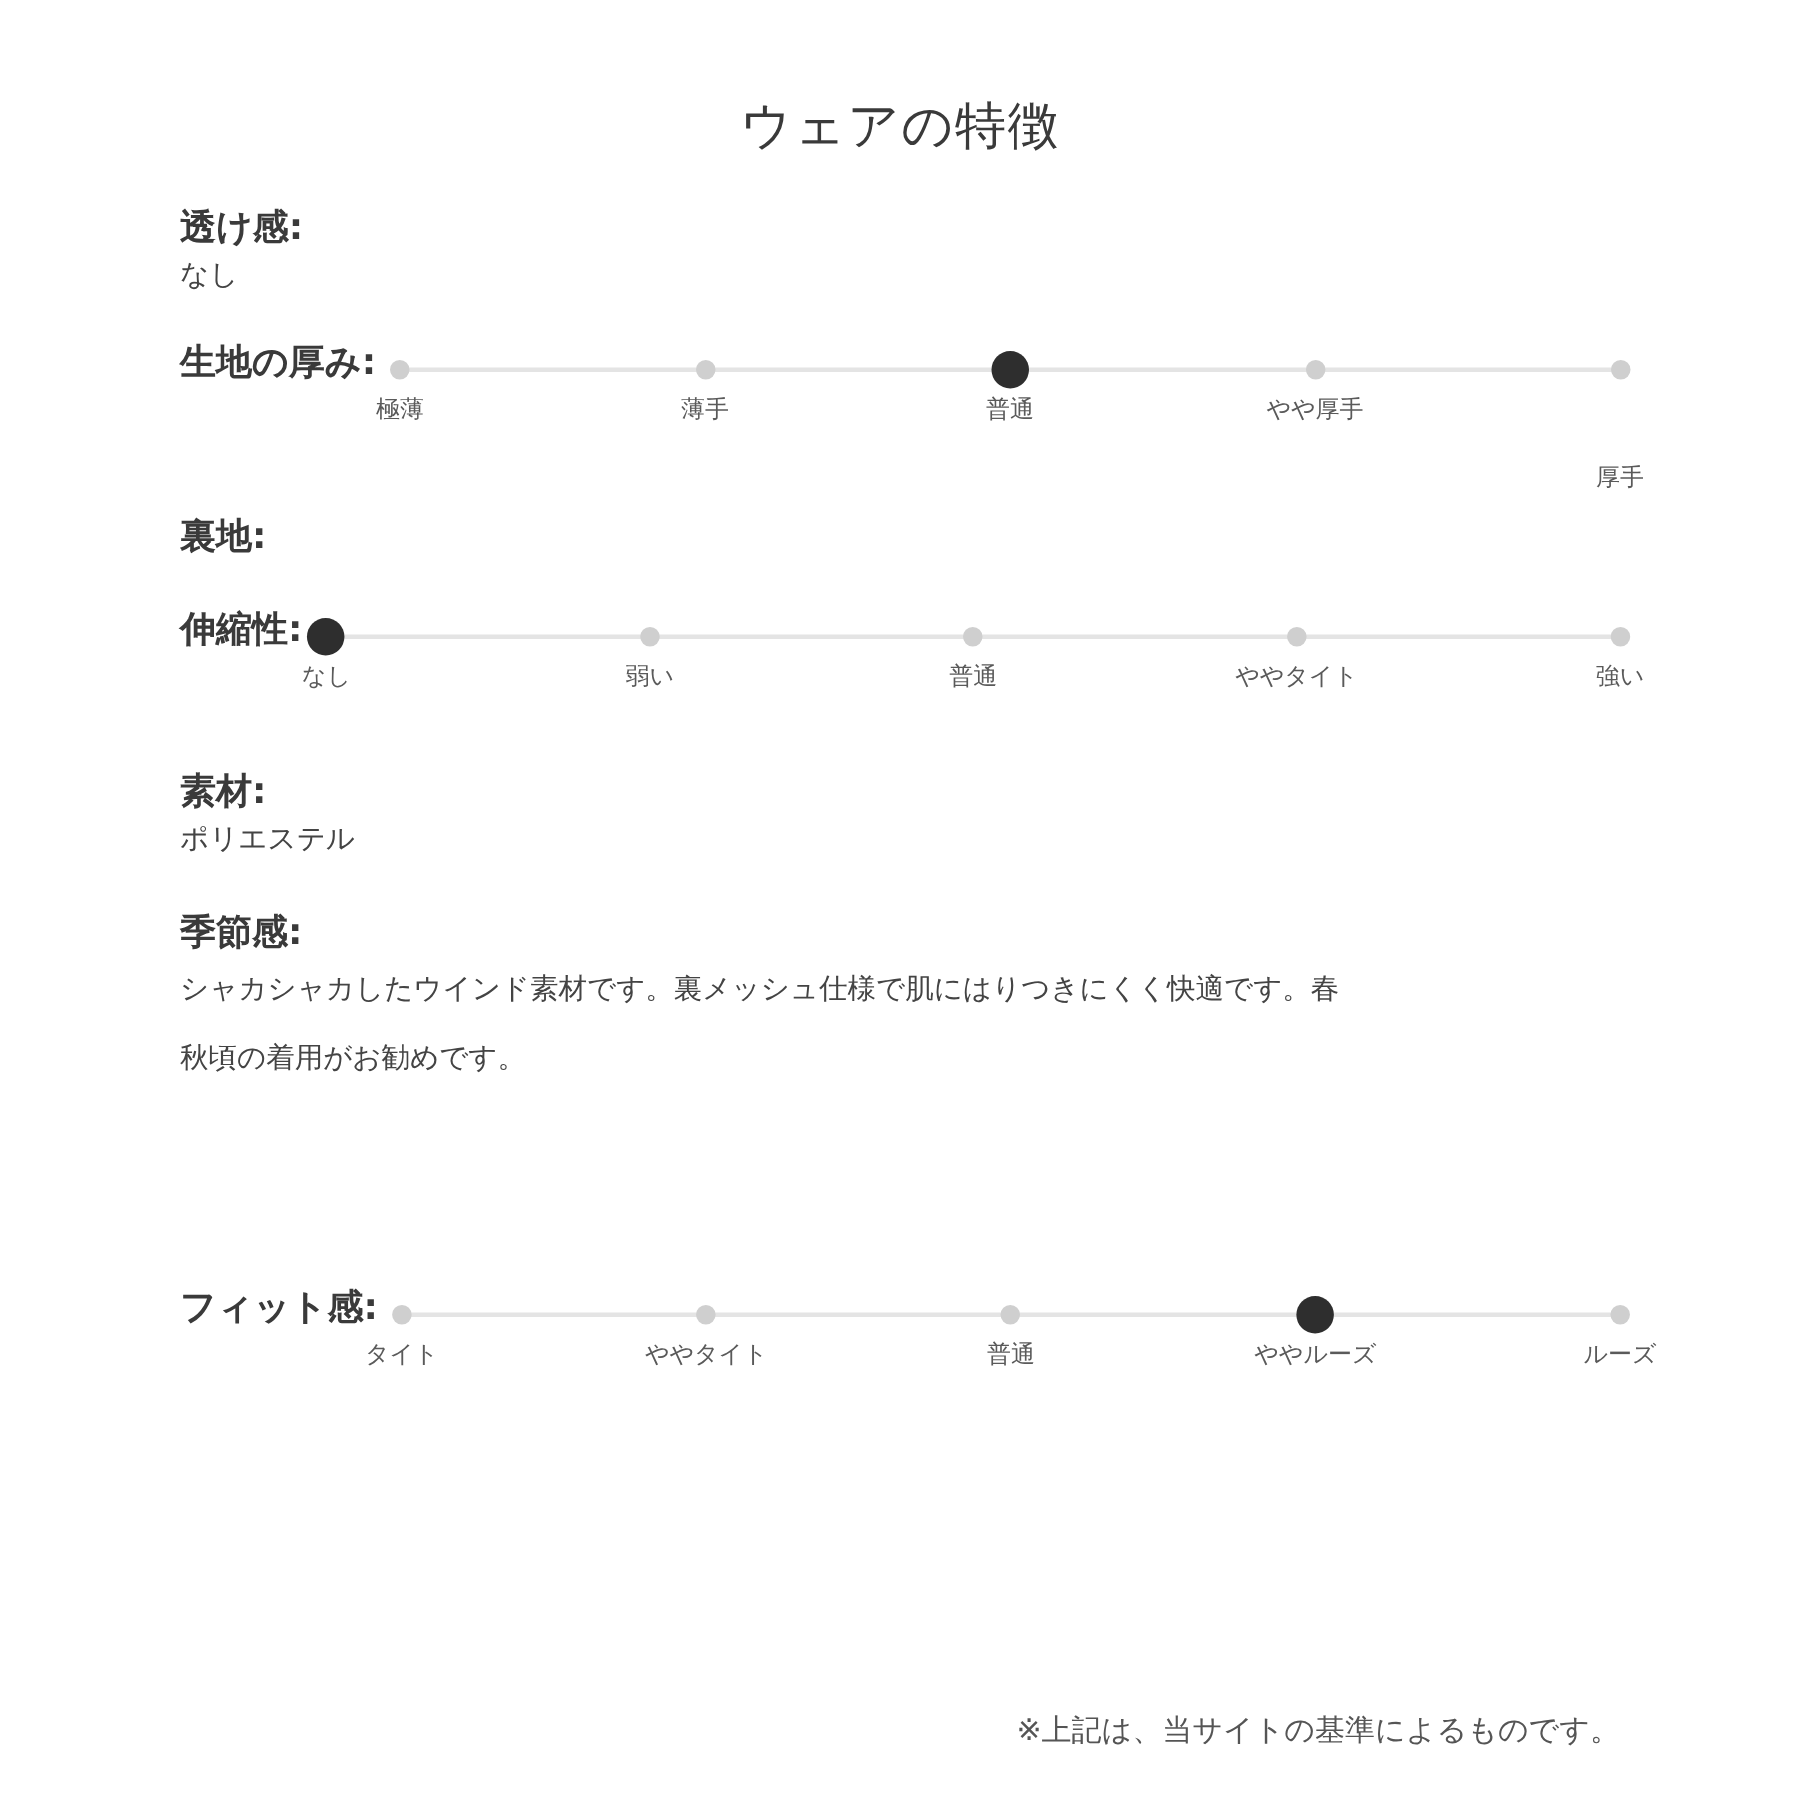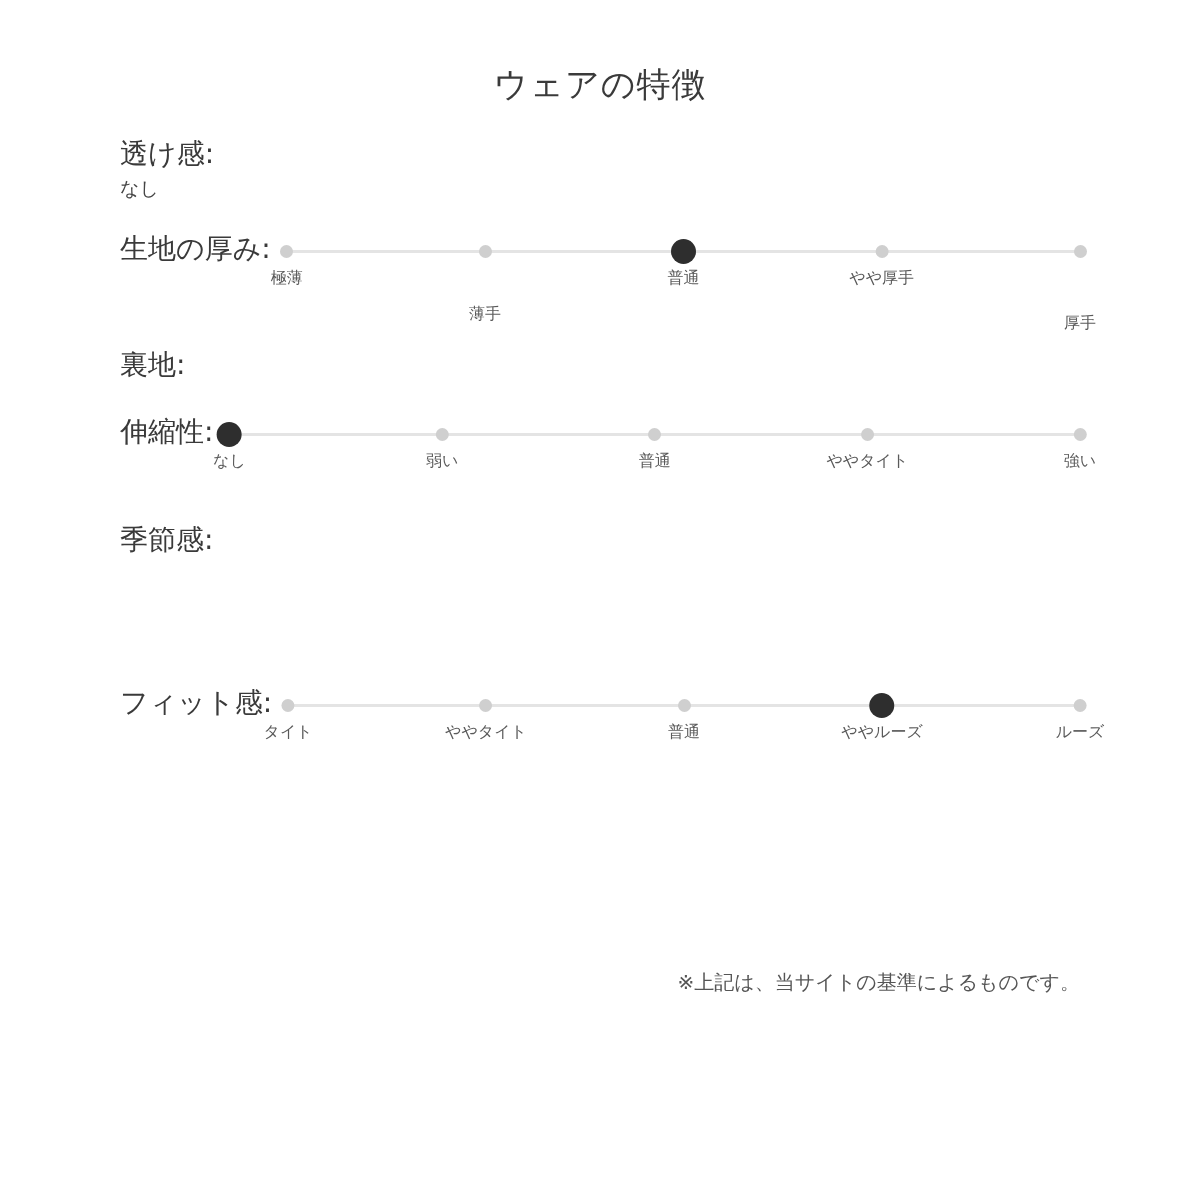--- a/index.html
+++ b/index.html
@@ -25,22 +25,22 @@
     text-align: center;
     font-size: 34px;
     font-weight: normal;
     line-height: 1.3;
     color: var(--heading);
     letter-spacing: 1px;
   }
 
   .feature-text h2,
   .feature-slider h2 {
-    font-size: 28px;
-    font-weight: normal;
+    font-size: 24px;
+    font-weight: bold;
     line-height: 1.25;
     color: var(--heading);
   }
   .feature-text p {
     margin-top: 6px;
     font-size: 19px;
     line-height: 1.25;
     color: var(--body-text);
   }
 
@@ -136,21 +136,21 @@
 
   <section class="feature-slider row-thickness">
     <h2>生地の厚み:</h2>
     <div class="scale">
         <div class="stop" style="left: 0%;">
           <div class="dot-box">
             <div class="dot"></div>
           </div>
           <div class="dot-label">極薄</div>
         </div>
-        <div class="stop" style="left: 25%; gap: 36px;">
+        <div class="stop" style="left: 25%;">
           <div class="dot-box">
             <div class="dot"></div>
           </div>
           <div class="dot-label">薄手</div>
         </div>
         <div class="stop" style="left: 50%;">
           <div class="dot-box">
             <div class="dot selected"></div>
           </div>
           <div class="dot-label">普通</div>
@@ -203,23 +203,28 @@
         </div>
         <div class="stop" style="left: 100%;">
           <div class="dot-box">
             <div class="dot"></div>
           </div>
           <div class="dot-label">強い</div>
         </div>
       </div>
   </section>
 
+  <section class="feature-text sec-material">
+    <h2>素材:</h2>
+    <p>ポリエステル</p>
+  </section>
 
   <section class="feature-text sec-season">
     <h2>季節感:</h2>
+    <p>シャカシャカしたウインド素材です。裏メッシュ仕様で肌にはりつきにくく快適です。春秋頃の着用がお勧めです。</p>
   </section>
 
   <section class="feature-slider row-fit">
     <h2>フィット感:</h2>
     <div class="scale">
         <div class="stop" style="left: 0%;">
           <div class="dot-box">
             <div class="dot"></div>
           </div>
           <div class="dot-label">タイト</div>

